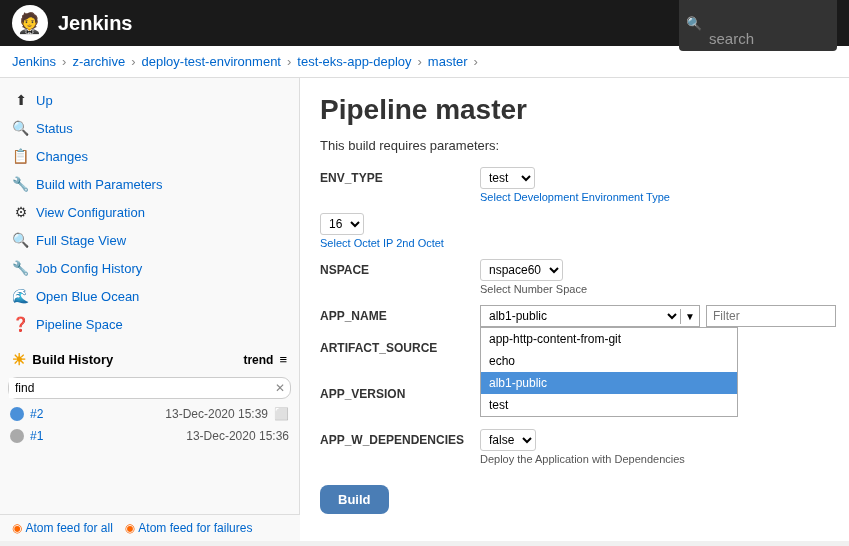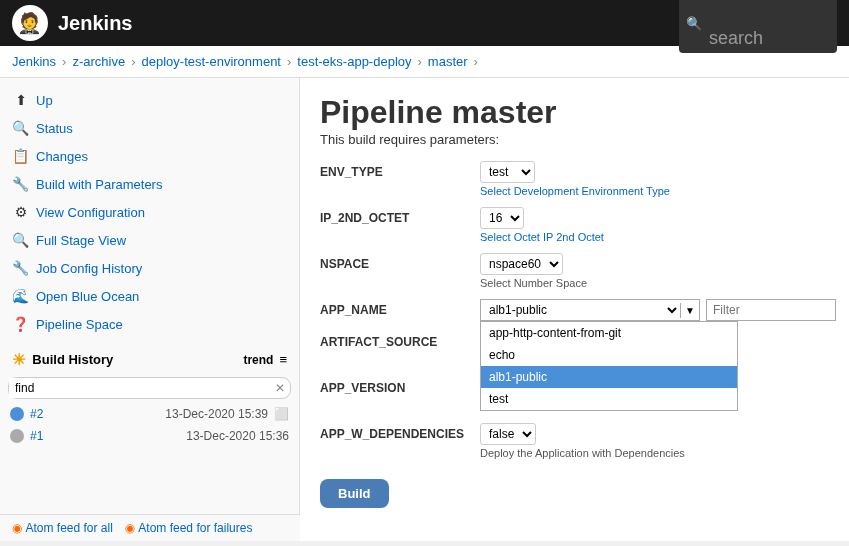--- a/index.html
+++ b/index.html
@@ -40,21 +40,21 @@
       background: #333;
       border-radius: 4px;
       padding: 4px 8px;
       gap: 6px;
     }
     #search-box input {
       background: transparent;
       border: none;
       color: #ccc;
       outline: none;
-      font-size: 18px;
+      font-size: 15px;
       width: 120px;
       margin-top: 30px;
     }
     #search-box input::placeholder { color: #999; }
 
     
     #breadcrumb {
       background: #fff;
       border-bottom: 1px solid #ddd;
       padding: 8px 12px;
@@ -149,23 +149,23 @@
     .feed-icon { color: #f60; font-size: 12px; }
 
     
     #main-content {
       flex: 1;
       padding: 16px 20px;
       overflow-y: auto;
       background: #fff;
     }
     .page-title {
-      font-size: 32px;
+      font-size: 28px;
       font-weight: bold;
-      margin-bottom: 1px;
+      margin-bottom: 12px;
       color: #333;
     }
     .build-requires-text {
       font-size: 13px;
       color: #333;
       margin-bottom: 14px;
     }
     .param-row {
       display: flex;
       gap: 0;
@@ -391,21 +391,20 @@
           <option>test</option>
           <option>dev</option>
           <option>prod</option>
         </select>
         <div class="param-hint">Select Development Environment Type</div>
       </div>
     </div>
 
     
     <div class="param-row">
-      <div class="param-label">IP_2ND_OCTET</div>
       <div class="param-controls">
         <select>
           <option>16</option>
           <option>17</option>
           <option>18</option>
         </select>
         <div class="param-hint">Select Octet IP 2nd Octet</div>
       </div>
     </div>
 

